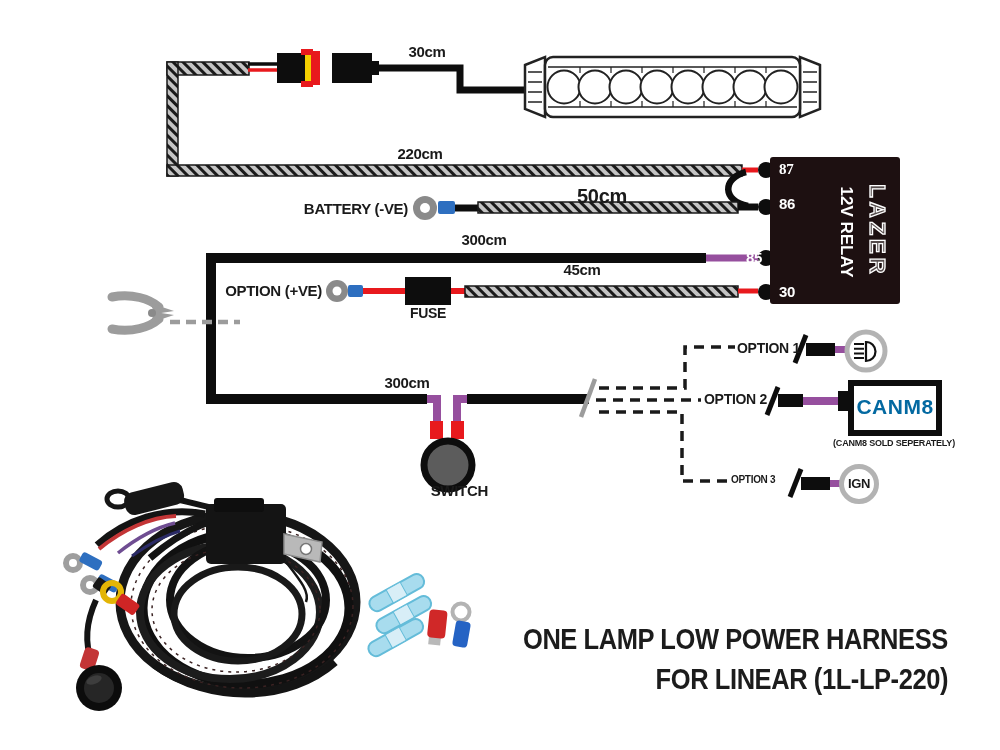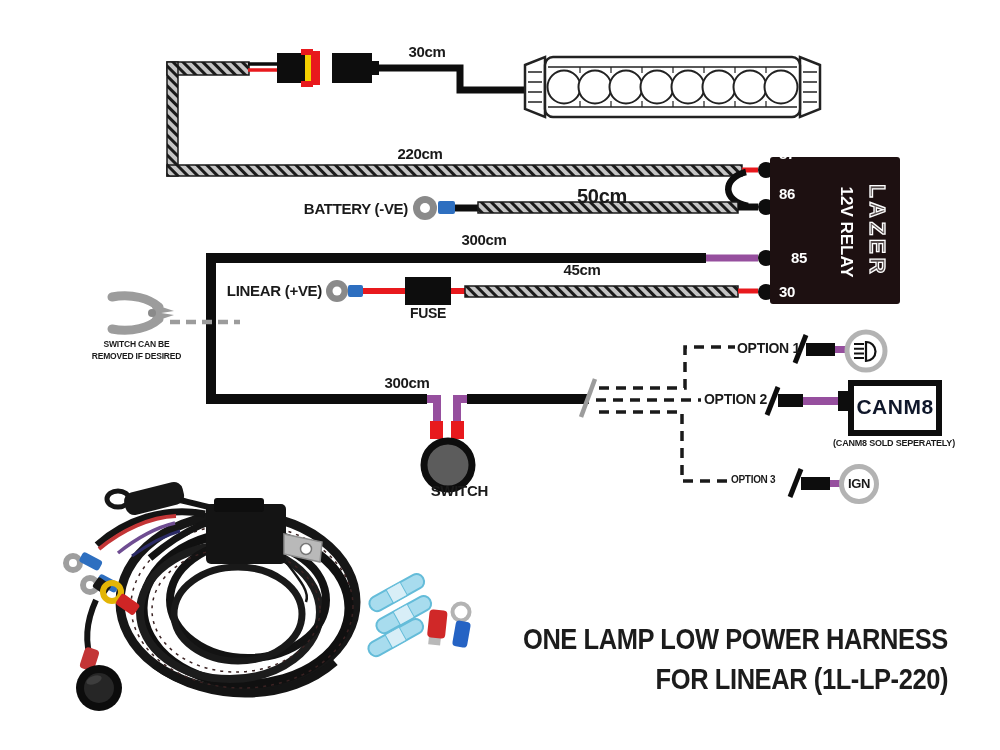--- a/index.html
+++ b/index.html
@@ -4,21 +4,21 @@
 <style>
   html,body{margin:0;padding:0;background:#fff;}
   .stage{position:relative;width:1000px;height:750px;background:#ffffff;overflow:hidden;
          font-family:"Liberation Sans",sans-serif;}
   .stage svg.art{position:absolute;left:0;top:0;}
   .lbl{position:absolute;font-weight:bold;color:#1a1a1a;white-space:nowrap;
        letter-spacing:-0.3px;line-height:1.05;}
   .ctr{text-align:center;}
   .rgt{text-align:right;}
   .white{color:#ffffff;}
-  .gray{color:#0f172a;}
+  .gray{color:#0369a1;}
   .vtext{position:absolute;font-weight:bold;color:#ffffff;white-space:nowrap;
          text-align:center;transform:rotate(90deg);}
   .brand{letter-spacing:4px;color:rgba(255,255,255,0.25);
          -webkit-text-stroke:1.3px #ffffff;}
   .title-line{position:absolute;right:52px;font-weight:bold;color:#1c1c1c;
          white-space:nowrap;transform:scaleX(0.85);transform-origin:100% 50%;
          letter-spacing:-0.5px;}
   .note{font-size:8.5px;letter-spacing:-0.2px;line-height:11.5px;}
 </style>
 </head>
@@ -226,35 +226,31 @@
 </svg>
 
 <div class="lbl ctr" style="left:397px;top:44px;width:60px;font-size:15px;">30cm</div>
 <div class="lbl ctr" style="left:390px;top:146px;width:60px;font-size:15px;">220cm</div>
 <div class="lbl ctr" style="left:572px;top:186px;width:60px;font-size:20px;">50cm</div>
 <div class="lbl ctr" style="left:454px;top:232px;width:60px;font-size:15px;">300cm</div>
 <div class="lbl ctr" style="left:552px;top:262px;width:60px;font-size:15px;">45cm</div>
 <div class="lbl ctr" style="left:377px;top:375px;width:60px;font-size:15px;">300cm</div>
 
 <div class="lbl rgt" style="left:268px;top:201px;width:140px;font-size:15px;">BATTERY (-VE)</div>
-<div class="lbl rgt" style="left:182px;top:283px;width:140px;font-size:15px;">LINEAR (+VE)</div>
+<div class="lbl rgt" style="left:182px;top:283px;width:140px;font-size:15px;">OPTION (+VE)</div>
 
 <div class="lbl ctr white" style="left:405px;top:283px;width:46px;font-size:13px;margin-top:22px;">20A</div>
 <div class="lbl ctr" style="left:398px;top:306px;width:60px;font-size:14px;">FUSE</div>
 
 <div class="lbl ctr" style="left:408px;top:483px;width:80px;font-size:15px;text-align:right;">SWITCH</div>
 
-<div class="lbl ctr note" style="left:64px;top:339px;width:145px;">
-  <span>SWITCH CAN BE</span><br>
-  <span>REMOVED IF DESIRED</span>
-</div>
-
-<div class="lbl white" style="left:779px;top:146px;font-size:15px;">87</div>
-<div class="lbl white" style="left:779px;top:186px;font-size:15px;">86</div>
-<div class="lbl white" style="left:791px;top:250px;font-size:15px;">85</div>
+
+<div class="lbl white" style="left:779px;top:162px;font-size:15px;font-family:Liberation Serif, serif;">87</div>
+<div class="lbl white" style="left:779px;top:196px;font-size:15px;">86</div>
+<div class="lbl white" style="left:746px;top:250px;font-size:15px;">85</div>
 <div class="lbl white" style="left:779px;top:284px;font-size:15px;">30</div>
 
 <div class="vtext" style="left:786px;top:222px;width:120px;font-size:17px;">12V RELAY</div>
 <div class="vtext brand" style="left:822px;top:218px;width:110px;font-size:22px;">LAZER</div>
 
 <div class="lbl" style="left:737px;top:341px;font-size:14px;">OPTION 1</div>
 <div class="lbl" style="left:704px;top:392px;font-size:14px;">OPTION 2</div>
 <div class="lbl" style="left:731px;top:475px;font-size:10px;">OPTION 3</div>
 
 <div class="lbl ctr gray" style="left:851px;top:396px;width:88px;font-size:21px;letter-spacing:0.5px;">CANM8</div>

